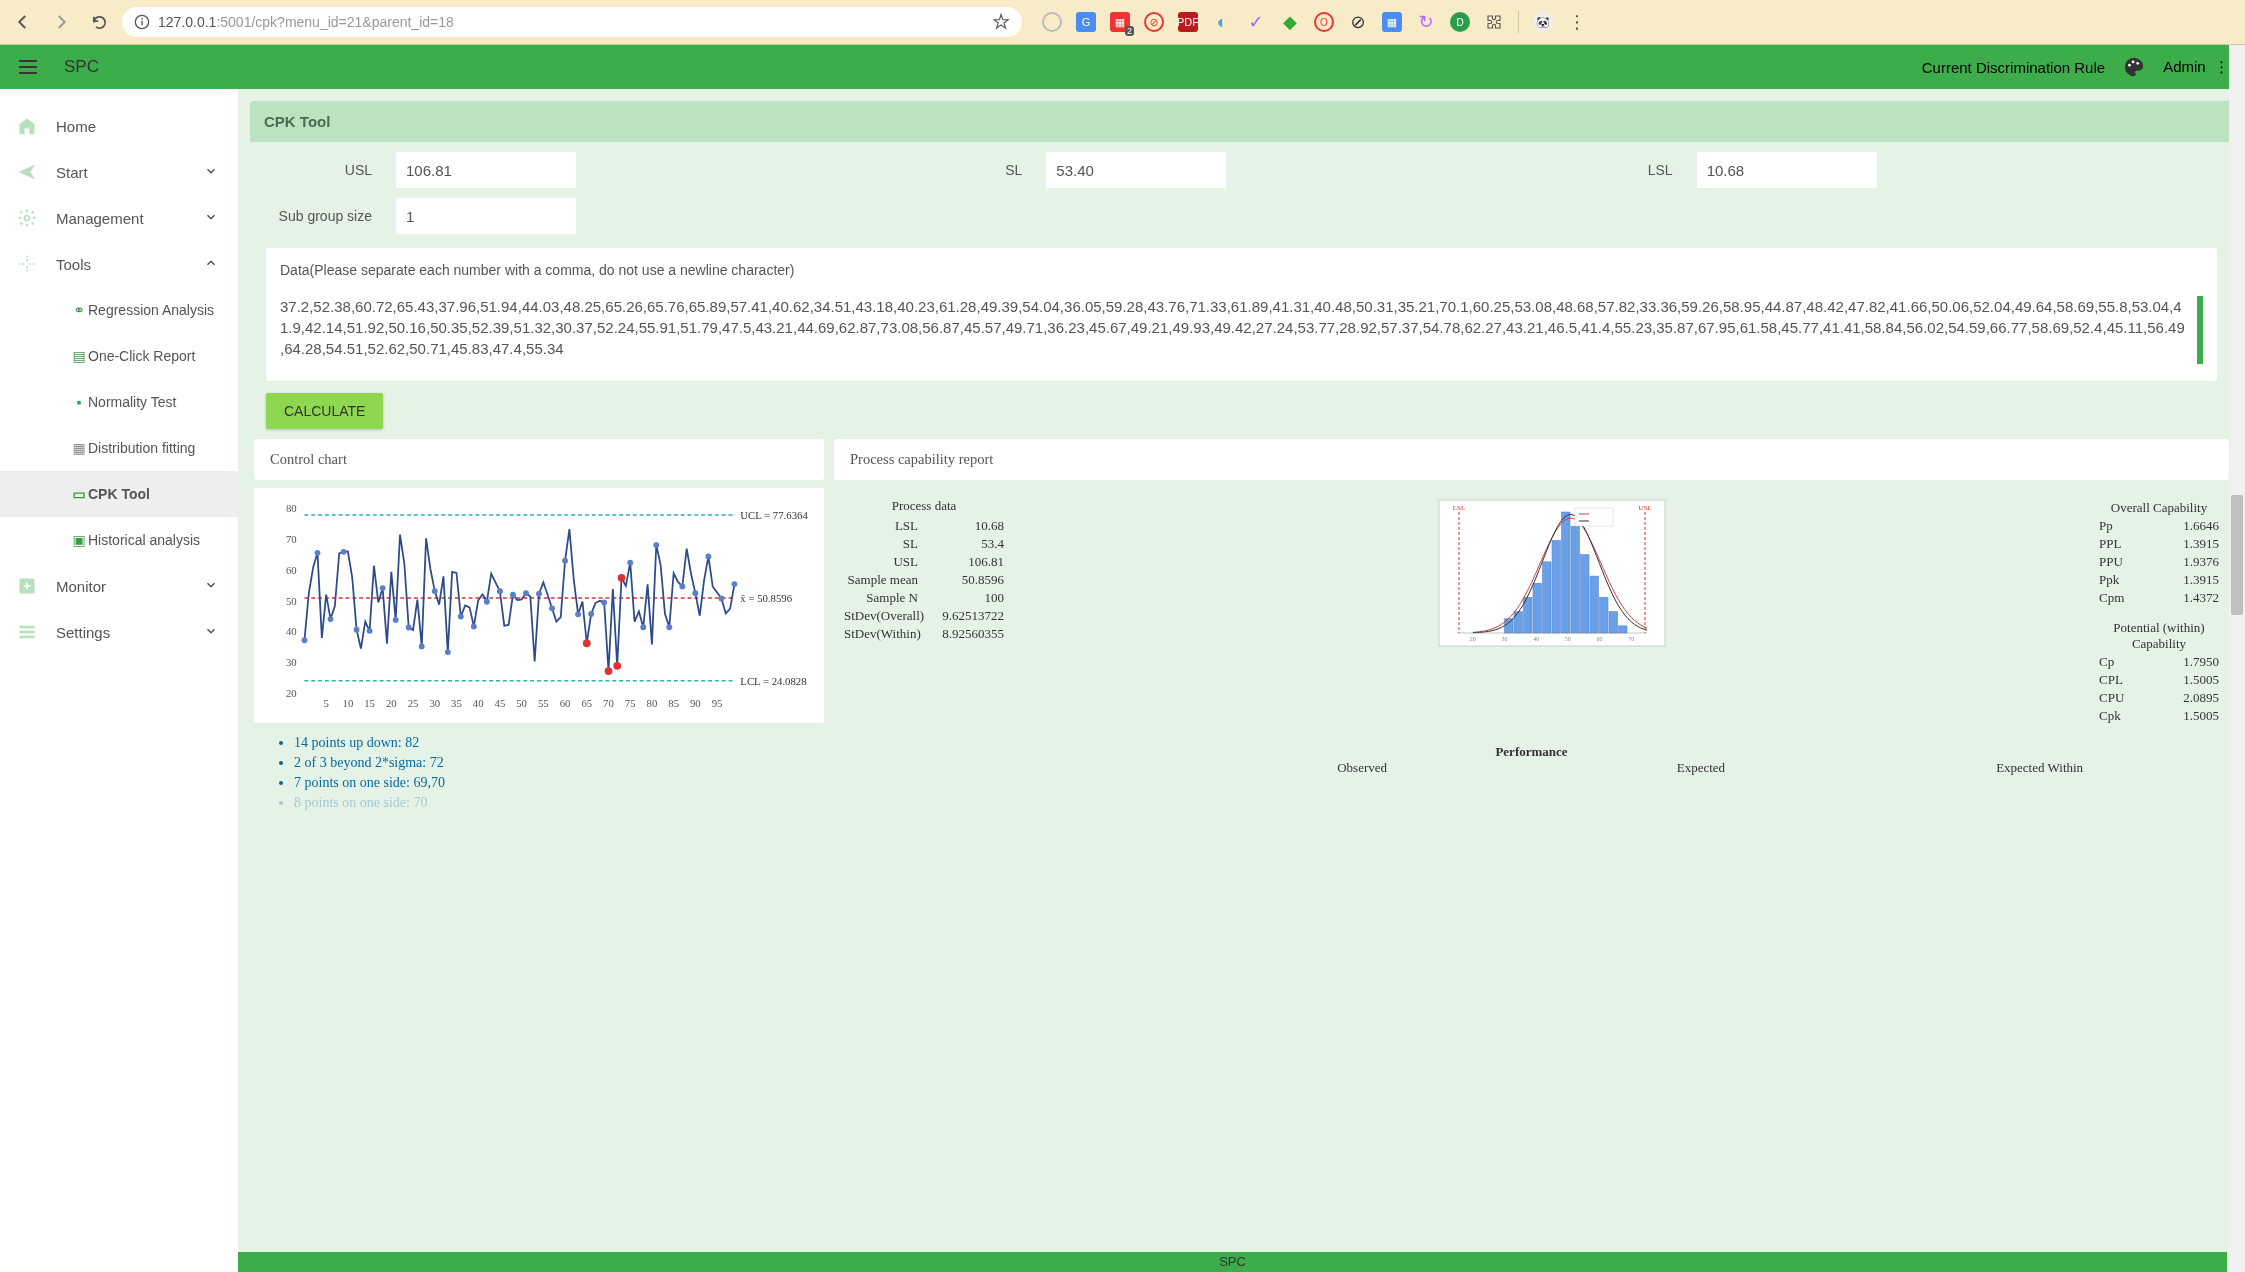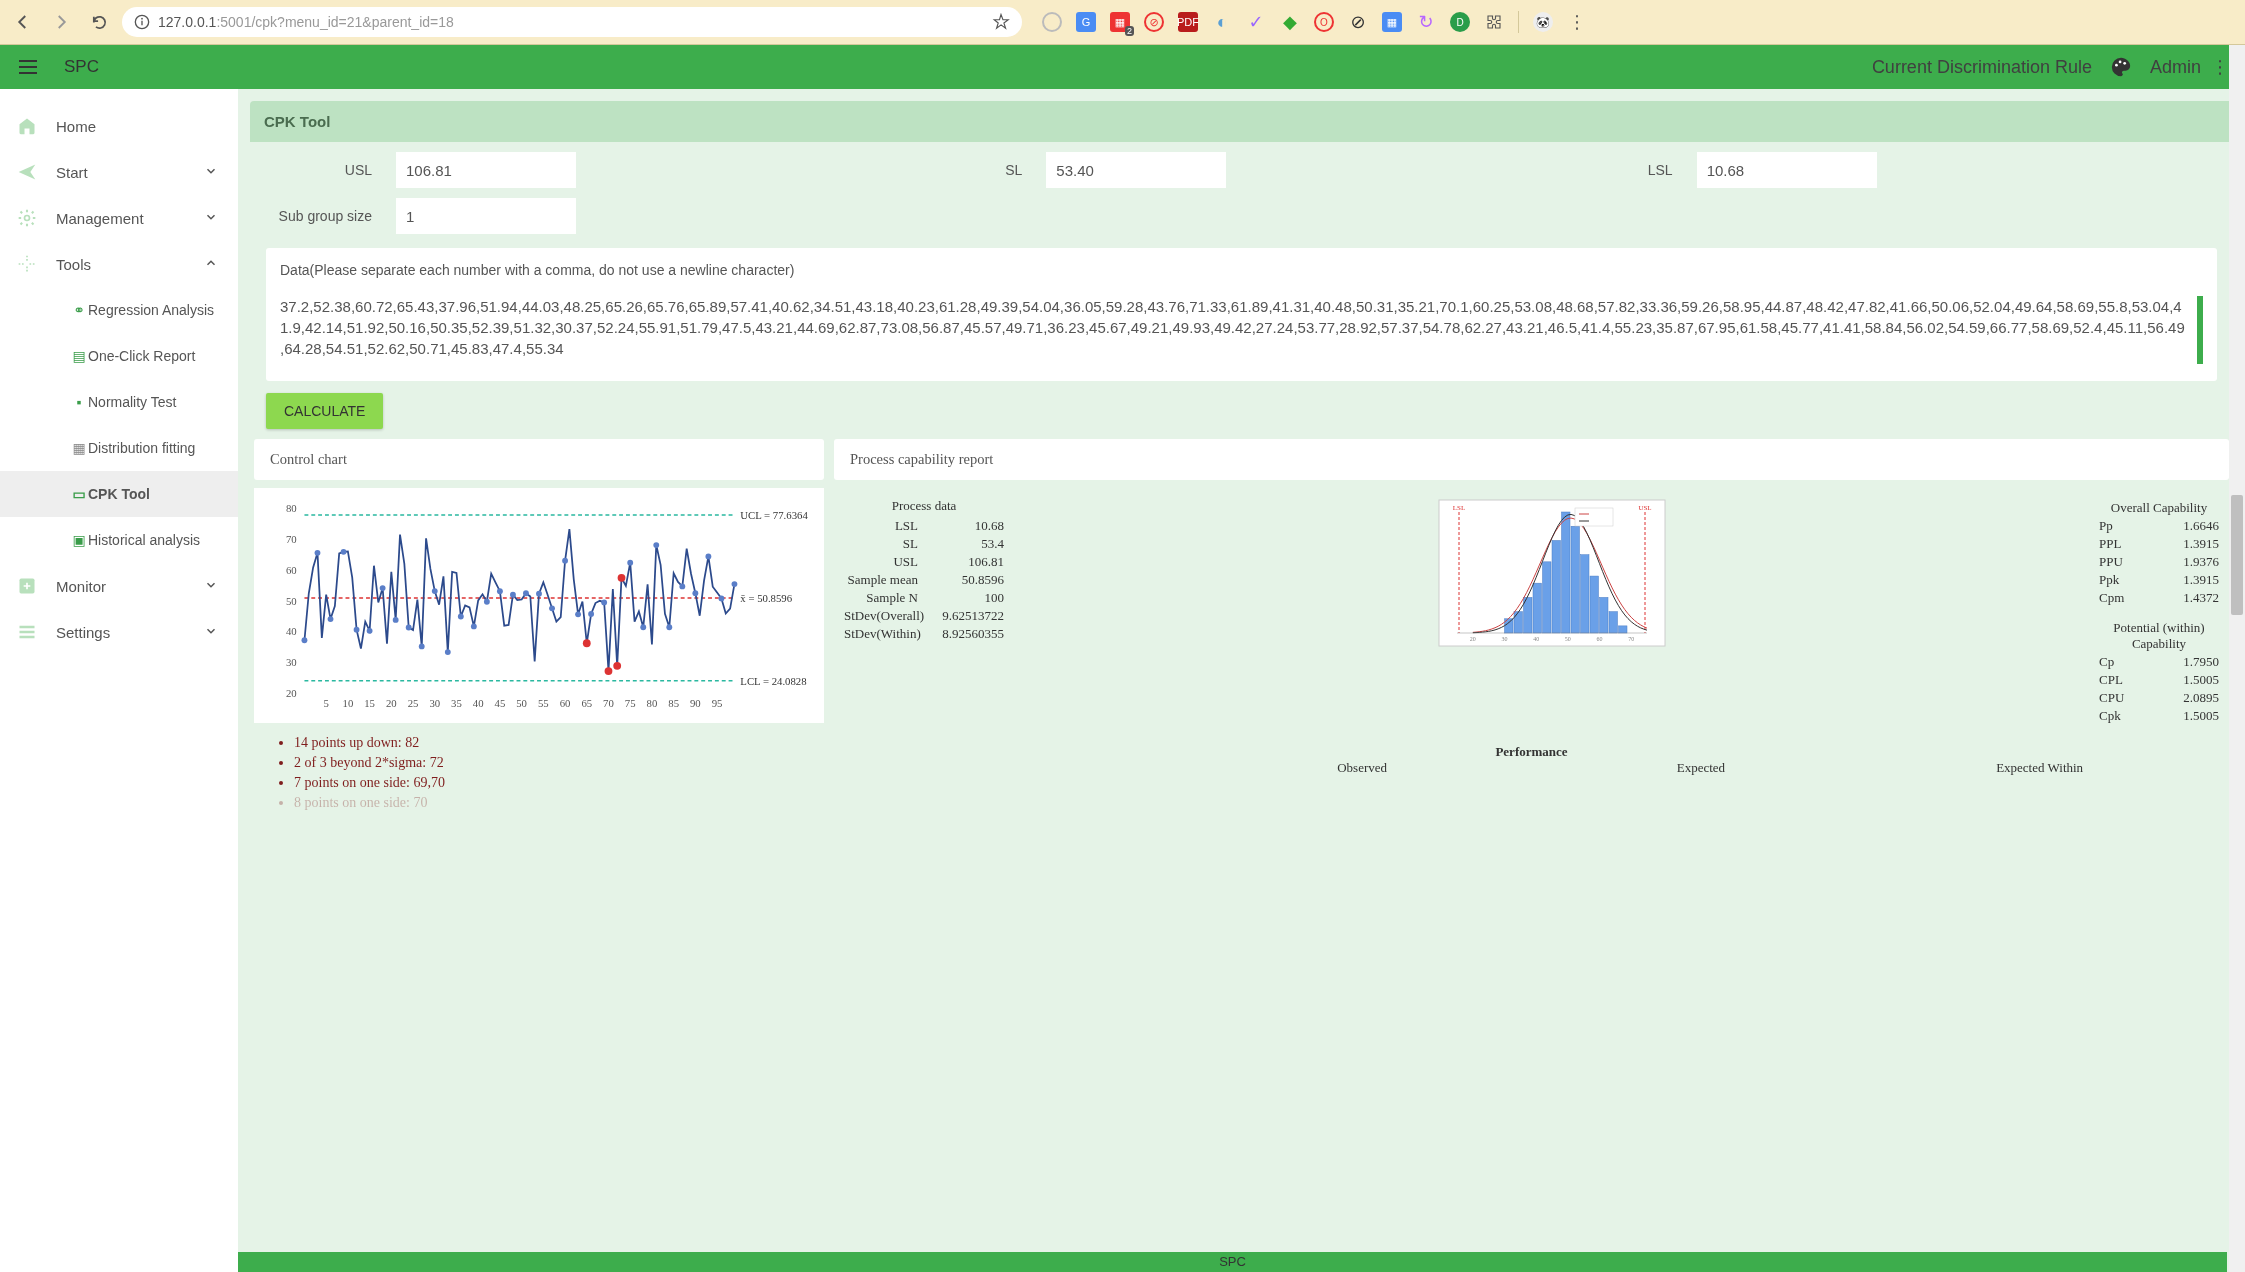--- a/index.html
+++ b/index.html
@@ -12,21 +12,21 @@
   .url-bar .url-text { flex: 1; }
   .url-bar .url-rest { color: #999; }
   .ext-icons { display: flex; align-items: center; gap: 14px; margin-left: 12px; }
   .ext-icon { width: 20px; height: 20px; border-radius: 3px; display: flex; align-items: center; justify-content: center; font-size: 11px; color: #fff; position: relative; }
   
   
   .app-bar { height: 44px; background: #3dad4c; display: flex; align-items: center; padding: 0 16px; color: #333; }
   .hamburger { width: 24px; height: 24px; margin-right: 24px; }
   .app-title { font-size: 17px; color: #333; font-weight: 400; }
   .app-bar-spacer { flex: 1; }
-  .app-bar-right { display: flex; align-items: center; gap: 18px; color: #404040; font-size: 18px; }
+  .app-bar-right { display: flex; align-items: center; gap: 18px; color: #000000; font-size: 15px; }
   
   
   .layout { display: flex; height: calc(100vh - 89px); }
   
   
   .sidebar { width: 238px; background: #fff; padding-top: 14px; overflow-y: auto; }
   .side-item { display: flex; align-items: center; height: 46px; padding: 0 16px; gap: 18px; color: #555; font-size: 15px; }
   .side-item .side-icon { width: 22px; height: 22px; display: flex; align-items: center; justify-content: center; color: #b8e0bc; }
   .side-item .side-label { flex: 1; }
   .side-item .chevron { width: 18px; color: #555; }
@@ -52,21 +52,21 @@
   .calc-btn { background: #8dd84f; color: #333; border: none; padding: 10px 18px; font-size: 14px; margin: 2px 16px 10px; border-radius: 2px; box-shadow: 0 1px 3px rgba(0,0,0,0.2); text-align: right; }
   
   .charts-row { display: flex; gap: 10px; padding: 0 4px; font-family: Liberation Serif, serif; }
   .chart-panel { background: #e5f3e7; border-radius: 3px; }
   .chart-panel.left { width: 570px; }
   .chart-panel.right { flex: 1; }
   .chart-title { background: #fff; padding: 12px 16px; font-size: 14.5px; color: #555; border-radius: 3px; margin-bottom: 8px; }
   
   .chart-body { background: #fff; padding: 10px 8px; height: 235px; position: relative; }
   
-  .violations { padding: 8px 20px; color: #7f1d1d; font-size: 14px; }
+  .violations { padding: 8px 20px; color: #0369a1; font-size: 14px; }
   .violations li { margin: 4px 0 4px 20px; }
   
   
   .cap-body { display: flex; padding: 10px; gap: 8px; }
   .cap-left { width: 160px; font-size: 13px; }
   .cap-left h4 { text-align: center; font-weight: normal; margin-bottom: 4px; font-size: 13px; }
   .cap-row { display: flex; justify-content: space-between; margin: 2px 0; }
   .cap-row .k { text-align: right; width: 80px; padding-right: 6px; }
   .cap-mid { flex: 1; text-align: center; }
   .cap-right { width: 120px; font-size: 13px; }

